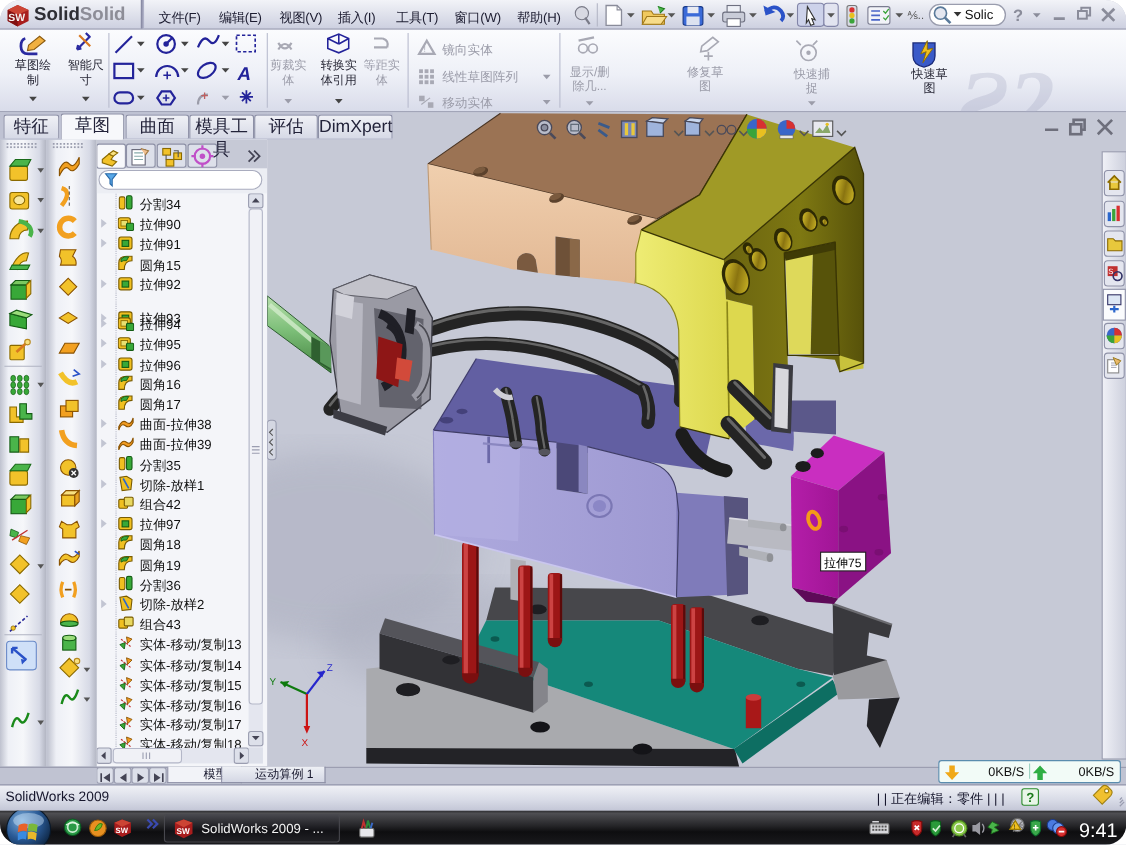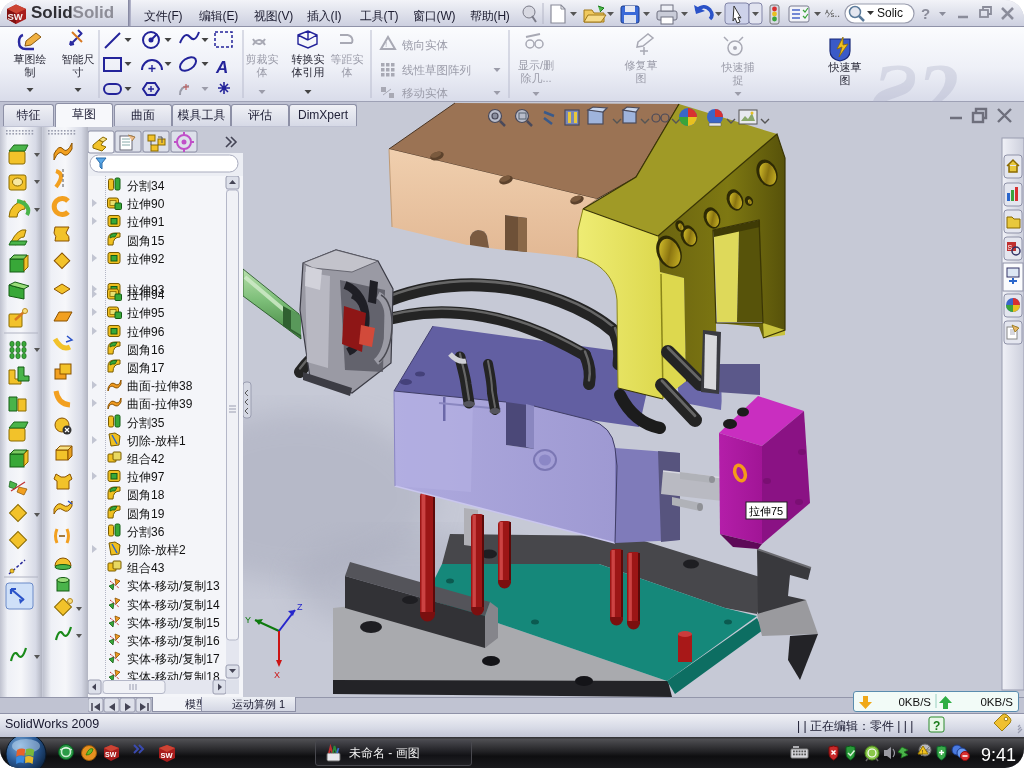--- a/index.html
+++ b/index.html
@@ -15,21 +15,21 @@
   #menu-sep{left:128px;top:0;width:3px;height:26px;background:linear-gradient(90deg,#7d7f9a,#b9bbd0);}
   .menu{top:8px;height:16px;font-size:12px;color:#1c1c30;letter-spacing:-0.2px;}
   
   #toolbar{left:0;top:27px;width:1024px;height:75px;
     background:linear-gradient(#fbfcfe 0%,#eef0f7 55%,#d9dcea 100%);
     border-bottom:1px solid #9ea1b5;box-sizing:border-box;}
   
   #tabrow{left:0;top:102px;width:360px;height:25px;background:#bfc2d3;}
   .ctab{top:104px;height:21px;background:linear-gradient(#f0f1f6,#d6d9e6);
     border:1px solid #8d90a6;border-bottom:none;border-radius:3px 3px 0 0;
-    font-size:12px;color:#23233a;text-align:center;line-height:21px;z-index:2;}
+    font-size:16px;color:#23233a;text-align:center;line-height:21px;z-index:2;}
   .ctab.active{background:#f7f8fb;height:23px;top:103px;z-index:3;}
   
   #strips{left:0;top:127px;width:88px;height:570px;background:#c7cad7;}
   
   #fmpanel{left:88px;top:127px;width:155px;height:570px;background:#f4f5f9;}
   .trow{position:absolute;left:0px;width:140px;height:18px;font-size:12px;color:#111;white-space:nowrap;}
   .trow .tlabel{position:absolute;left:39px;top:2px;letter-spacing:0px;}
   
   #mtabs{left:0;top:697px;width:1024px;height:16px;background:#c0c3d2;border-top:1px solid #9396aa;box-sizing:border-box;}
   .mtab{top:697px;height:14px;background:linear-gradient(#eef0f5,#d4d7e4);border:1px solid #8d90a6;border-top:none;
@@ -1039,16 +1039,16 @@
       <path d="M920,10 l10,6 m-10,-3 l10,0 m-9,6 l8,-9" stroke="#777" stroke-width="1"></path>
       <path d="M918,17 l5,-8 5,8 z" fill="#f0c020" stroke="#9a7a00"></path>
       <text x="921.5" y="16.5" font-size="6" fill="#222">!</text>
       <path d="M937,10 q4.5,-2 9,0 v6 q0,5 -4.5,7 q-4.5,-2 -4.5,-7 z" fill="#3aa84a" stroke="#0a6a2a" stroke-width="1"></path>
       <path d="M939,15.5 h5 m-2.5,-2.5 v5" stroke="#fff" stroke-width="1.5"></path>
       <circle cx="957" cy="13" r="5" fill="#4a7ae0" stroke="#1a3a8a"></circle>
       <circle cx="962" cy="16" r="5" fill="#6a9af0" stroke="#1a3a8a"></circle>
       <circle cx="965" cy="19" r="4.5" fill="#d83030" stroke="#8a0a0a"></circle>
       <path d="M962.5,19 h5" stroke="#fff" stroke-width="1.5"></path>
     </svg>
-  <div class="abs tkbtn" style="left:315px;width:155px;">
-     <span style="margin-left:33px;">未命名 - 画图</span></div>
+  <div class="abs tkbtn" style="left:149px;width:158px;">
+     <span style="margin-left:33px;">SolidWorks 2009 - ...</span></div>
   <div class="abs" style="left:981px;top:745px;font-size:18px;color:#fff;z-index:7;">9:41</div>
 </div>
 
 </body></html>

